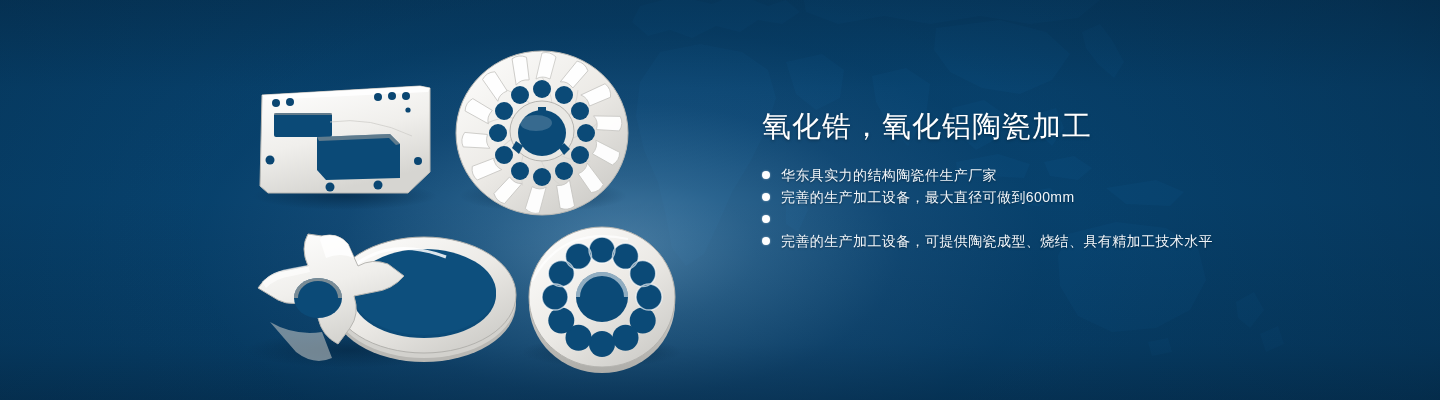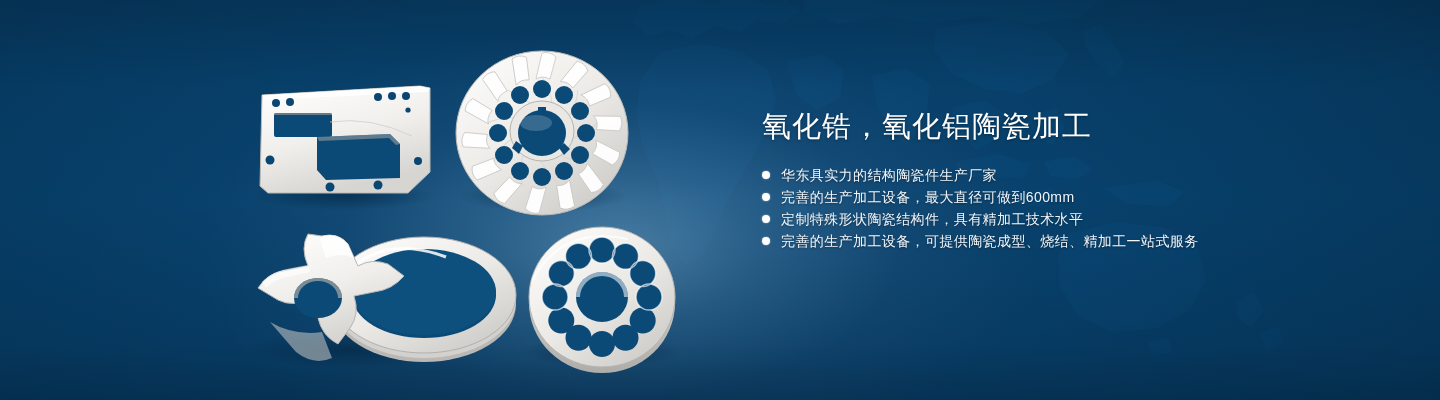--- a/index.html
+++ b/index.html
@@ -363,22 +363,21 @@
       <li class="bullet-row">
         <span class="bullet-dot"></span>
         <span class="bullet-text">华东具实力的结构陶瓷件生产厂家</span>
       </li>
       <li class="bullet-row">
         <span class="bullet-dot"></span>
         <span class="bullet-text">完善的生产加工设备，最大直径可做到600mm</span>
       </li>
       <li class="bullet-row">
         <span class="bullet-dot"></span>
-        <span class="bullet-text">定制特殊形状陶瓷结构件，具有精加工技术水平</span>
       </li>
       <li class="bullet-row">
         <span class="bullet-dot"></span>
-        <span class="bullet-text">完善的生产加工设备，可提供陶瓷成型、烧结、精加工一站式服务</span>
+        <span class="bullet-text">完善的生产加工设备，可提供陶瓷成型、烧结、具有精加工技术水平</span>
       </li>
     </ul>
 
   </div>
 </div>
 
 </body></html>

